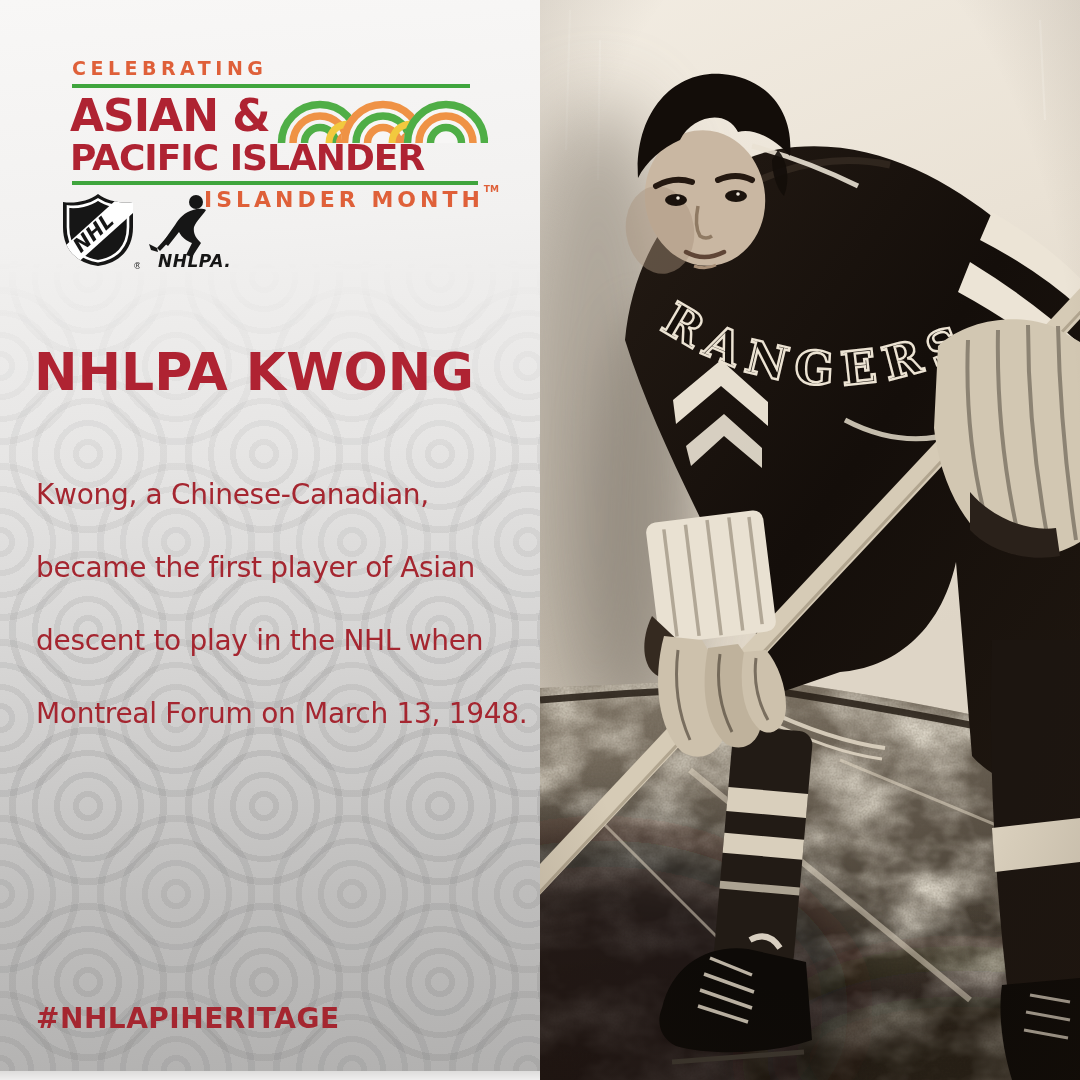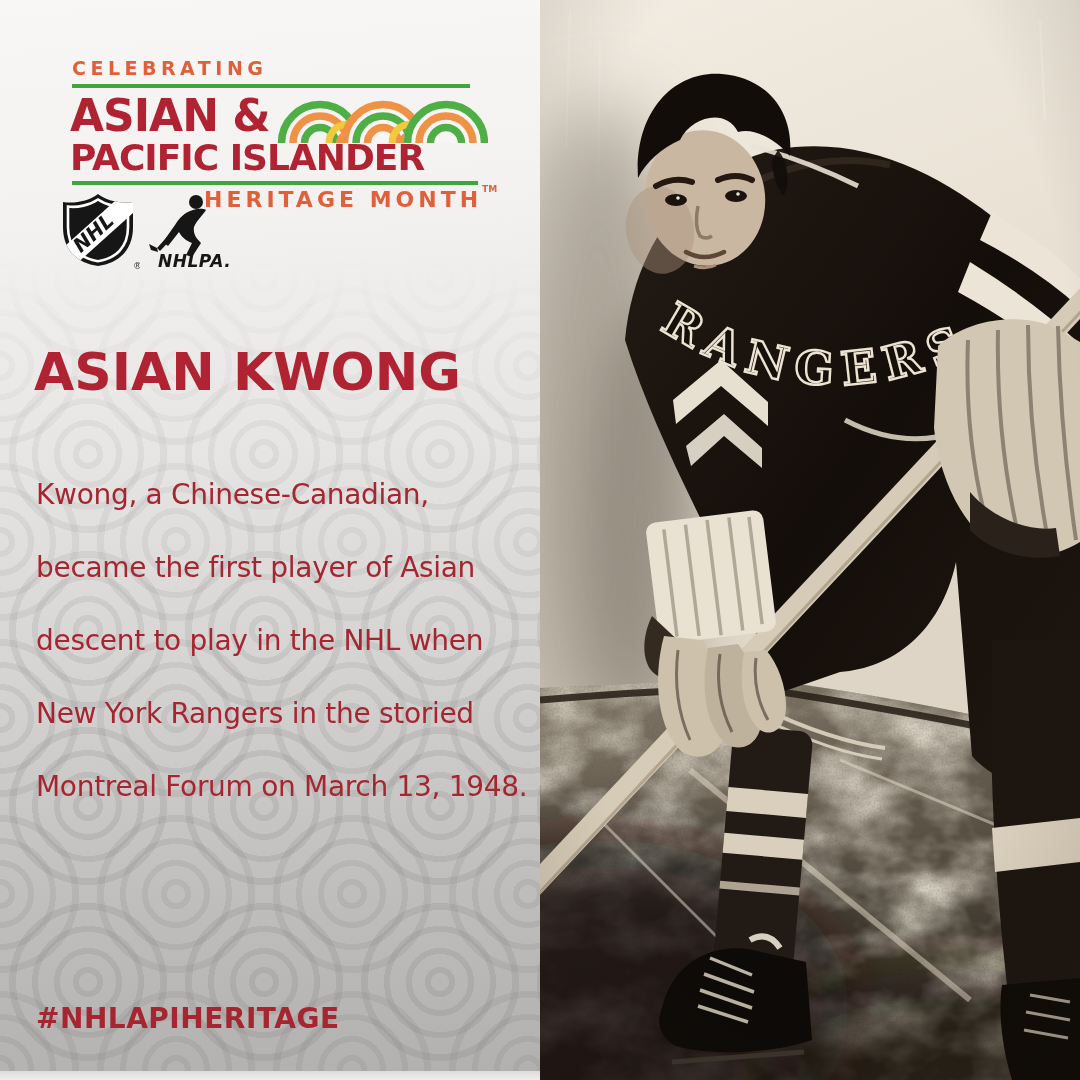--- a/index.html
+++ b/index.html
@@ -100,21 +100,21 @@
           <path class="st-green" d="M130.5,52 A38.5,38.5 0 0 1 207.5,52"></path>
           <path class="st-orange" d="M142,52 A27,27 0 0 1 196,52"></path>
           <path class="st-green" d="M153.5,52 A15.5,15.5 0 0 1 184.5,52"></path>
         </g>
       </g>
     </svg>
 
     <div class="title2">PACIFIC ISLANDER</div>
     <div class="rule rule2"></div>
     <div class="subtitle">
-      <span>HERITAGE MONTH</span><span class="tm">TM</span>
+      <span>ISLANDER MONTH</span><span class="tm">TM</span>
     </div>
 
     <svg class="nhl-logo" width="82" height="80" viewBox="0 0 82 80">
       <defs>
           <clipPath id="shieldClip">
             <path d="M40,3 C31,10 16,13 5,11 L5,36 C5,59 19,72 40,75 C61,72 75,59 75,36 L75,11 C64,13 49,10 40,3 Z"></path>
           </clipPath>
         </defs>
       <path class="fill-black" d="M40,3 C31,10 16,13 5,11 L5,36 C5,59 19,72 40,75 C61,72 75,59 75,36 L75,11 C64,13 49,10 40,3 Z"></path>
       <path d="M40,8.5 C32,14 19,17 10,15.5 L10,36 C10,56 22,67.5 40,70.2 C58,67.5 70,56 70,36 L70,15.5 C61,17 48,14 40,8.5 Z" fill="none" stroke="#fff" stroke-width="2.6"></path>
@@ -128,27 +128,26 @@
     <svg class="nhlpa-logo" width="86" height="78" viewBox="0 0 86 78">
       <g class="fill-black">
         <circle cx="48" cy="9" r="7"></circle>
         <path d="M45,17 C37,19 31,25 27,32 L15,49 L20,53 L31,39 C34,45 39,48 44,50 L38,62 L44,64 L53,50 C48,45 45,41 46,34 C49,27 54,23 58,17 C54,15 49,16 45,17 Z"></path>
         <path d="M29,33 L9,55 L12,58 L31,38 Z"></path>
         <path d="M9,55 L1,51 L3,57 L10,59 Z"></path>
       </g>
       <text x="10" y="74" font-family="DejaVu Sans, sans-serif" font-size="17" font-weight="800" font-style="italic" class="fill-black" letter-spacing="0.5">NHLPA.</text>
     </svg>
 
-    <h1 class="heading">ASIAN KWONG</h1>
+    <h1 class="heading">NHLPA KWONG</h1>
 
     <div class="para">
       <p class="para-line">Kwong, a Chinese-Canadian,</p>
       <p class="para-line">became the first player of Asian</p>
       <p class="para-line">descent to play in the NHL when</p>
-      <p class="para-line">New York Rangers in the storied</p>
       <p class="para-line">Montreal Forum on March 13, 1948.</p>
     </div>
 
     <div class="hashtag">#NHLAPIHERITAGE</div>
     <div class="bottom-strip"></div>
   </div>
 
   <svg class="photo" width="540" height="1080" viewBox="0 0 540 1080" role="img" aria-label="Black-and-white photo of Larry Kwong in his New York Rangers uniform, crouched forward on the ice holding a hockey stick">
     <defs>
       <linearGradient id="wallGrad" x1="0" y1="0" x2="0.3" y2="1">

